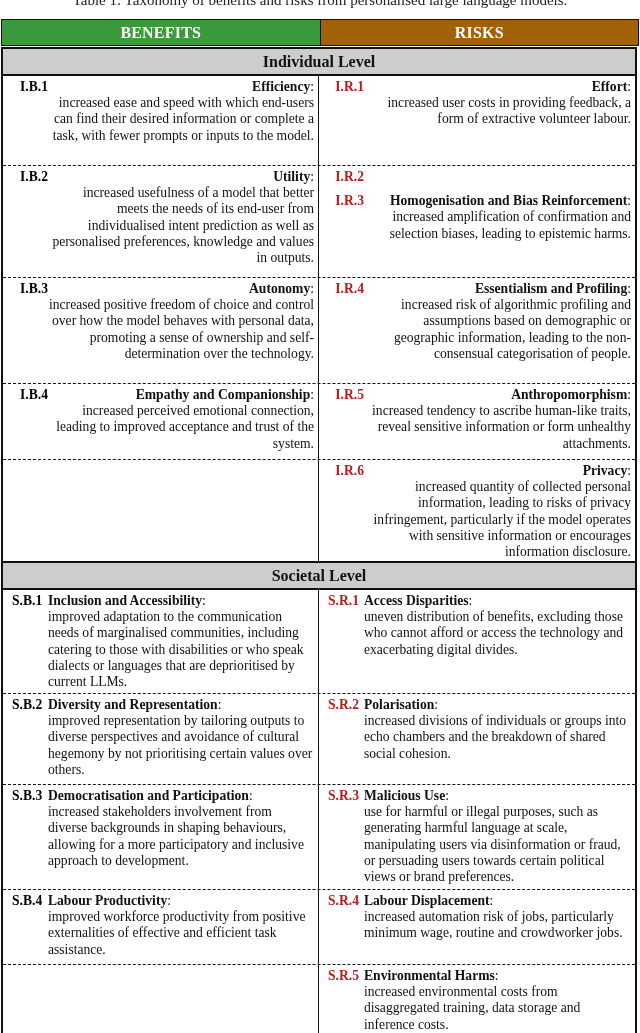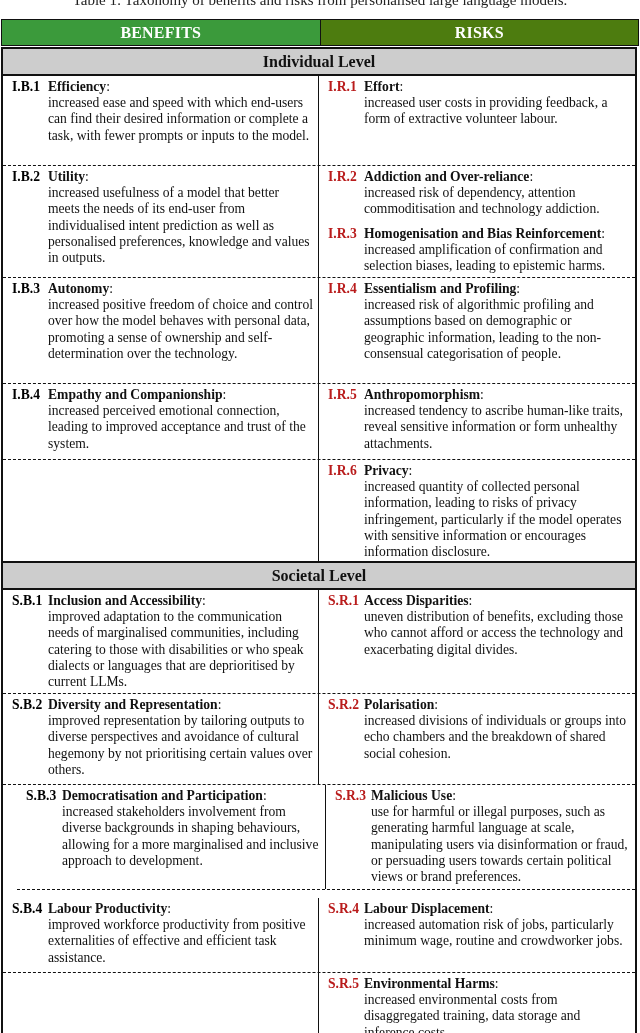--- a/index.html
+++ b/index.html
@@ -15,21 +15,21 @@
   .hdr {
     position: absolute; left: 1px; top: 19px; width: 636px; height: 25px;
     border: 1px solid #111; display: flex; box-sizing: content-box;
   }
   .hdr > div {
     flex: 1; color: #fff; font-weight: bold; font-size: 16px;
     display: flex; align-items: center; justify-content: center;
     letter-spacing: 0.2px;
   }
   .hdr .ben { background: #3b9a3b; border-right: 1px solid #111; }
-  .hdr .risk { background: #4d7c0f; }
+  .hdr .risk { background: #a16207; }
 
   .section {
     position: absolute; left: 1px; width: 636px;
     border: 2px solid #111; box-sizing: border-box;
   }
   .level-bar {
     height: 25px; background: #cdcdcd; border-bottom: 2px solid #111;
     display: flex; align-items: center; justify-content: center;
     font-weight: bold; font-size: 16px;
   }
@@ -49,21 +49,21 @@
 </head>
 <body>
 
 <div class="caption">Table 1: Taxonomy of benefits and risks from personalised large language models.</div>
 
 <div class="hdr">
   <div class="ben">BENEFITS</div>
   <div class="risk">RISKS</div>
 </div>
 
-<div class="section" id="sec-individual" style="top:47px;">
+<div class="section" id="sec-individual" style="top:47px;text-align:right;">
   <div class="level-bar">Individual Level</div>
   <div class="rows">
       <div class="row" style="height: 89px;">
         <div class="cell left">
           <div class="entry">
             <span class="code b">I.B.1</span>
             <div class="body"><span class="title">Efficiency</span><span>:</span><span class="desc">increased ease and speed with which end-users can find their desired information or complete a task, with fewer prompts or inputs to the model.</span></div>
           </div>
         </div>
         <div class="cell right">
@@ -76,21 +76,20 @@
       <div class="row" style="height: 111px;">
         <div class="cell left">
           <div class="entry">
             <span class="code b">I.B.2</span>
             <div class="body"><span class="title">Utility</span><span>:</span><span class="desc">increased usefulness of a model that better meets the needs of its end-user from individualised intent prediction as well as personalised preferences, knowledge and values in outputs.</span></div>
           </div>
         </div>
         <div class="cell right">
           <div class="entry">
             <span class="code r">I.R.2</span>
-            <div class="body"><span class="title">Addiction and Over-reliance</span><span>:</span><span class="desc">increased risk of dependency, attention commoditisation and technology addiction.</span></div>
           </div>
           <div class="entry">
             <span class="code r">I.R.3</span>
             <div class="body"><span class="title">Homogenisation and Bias Reinforcement</span><span>:</span><span class="desc">increased amplification of confirmation and selection biases, leading to epistemic harms.</span></div>
           </div>
         </div>
       </div>
       <div class="row" style="height: 105px;">
         <div class="cell left">
           <div class="entry">
@@ -155,35 +154,35 @@
             <div class="body"><span class="title">Diversity and Representation</span><span>:</span><span class="desc">improved representation by tailoring outputs to diverse perspectives and avoidance of cultural hegemony by not prioritising certain values over others.</span></div>
           </div>
         </div>
         <div class="cell right">
           <div class="entry">
             <span class="code r">S.R.2</span>
             <div class="body"><span class="title">Polarisation</span><span>:</span><span class="desc">increased divisions of individuals or groups into echo chambers and the breakdown of shared social cohesion.</span></div>
           </div>
         </div>
       </div>
-      <div class="row" style="height: 104px; margin-left: 14px;">
+      <div class="row" style="height: 104px;">
         <div class="cell left">
           <div class="entry">
             <span class="code b">S.B.3</span>
-            <div class="body"><span class="title">Democratisation and Participation</span><span>:</span><span class="desc">increased stakeholders involvement from diverse backgrounds in shaping behaviours, allowing for a more marginalised and inclusive approach to development.</span></div>
+            <div class="body"><span class="title">Democratisation and Participation</span><span>:</span><span class="desc">increased stakeholders involvement from diverse backgrounds in shaping behaviours, allowing for a more participatory and inclusive approach to development.</span></div>
           </div>
         </div>
         <div class="cell right">
           <div class="entry">
             <span class="code r">S.R.3</span>
             <div class="body"><span class="title">Malicious Use</span><span>:</span><span class="desc">use for harmful or illegal purposes, such as generating harmful language at scale, manipulating users via disinformation or fraud, or persuading users towards certain political views or brand preferences.</span></div>
           </div>
         </div>
       </div>
-      <div class="row" style="height: 74px; margin-top: 8px;">
+      <div class="row" style="height: 74px;">
         <div class="cell left">
           <div class="entry">
             <span class="code b">S.B.4</span>
             <div class="body"><span class="title">Labour Productivity</span><span>:</span><span class="desc">improved workforce productivity from positive externalities of effective and efficient task assistance.</span></div>
           </div>
         </div>
         <div class="cell right">
           <div class="entry">
             <span class="code r">S.R.4</span>
             <div class="body"><span class="title">Labour Displacement</span><span>:</span><span class="desc">increased automation risk of jobs, particularly minimum wage, routine and crowdworker jobs.</span></div>

